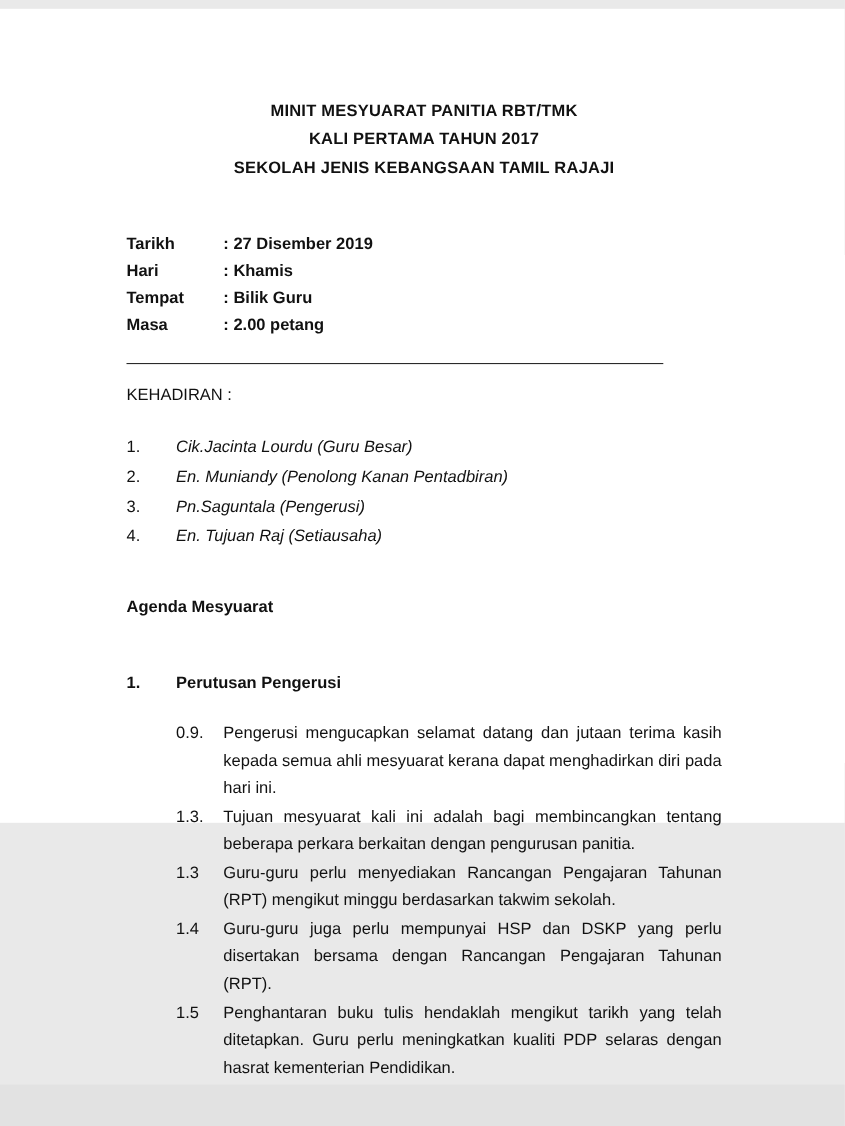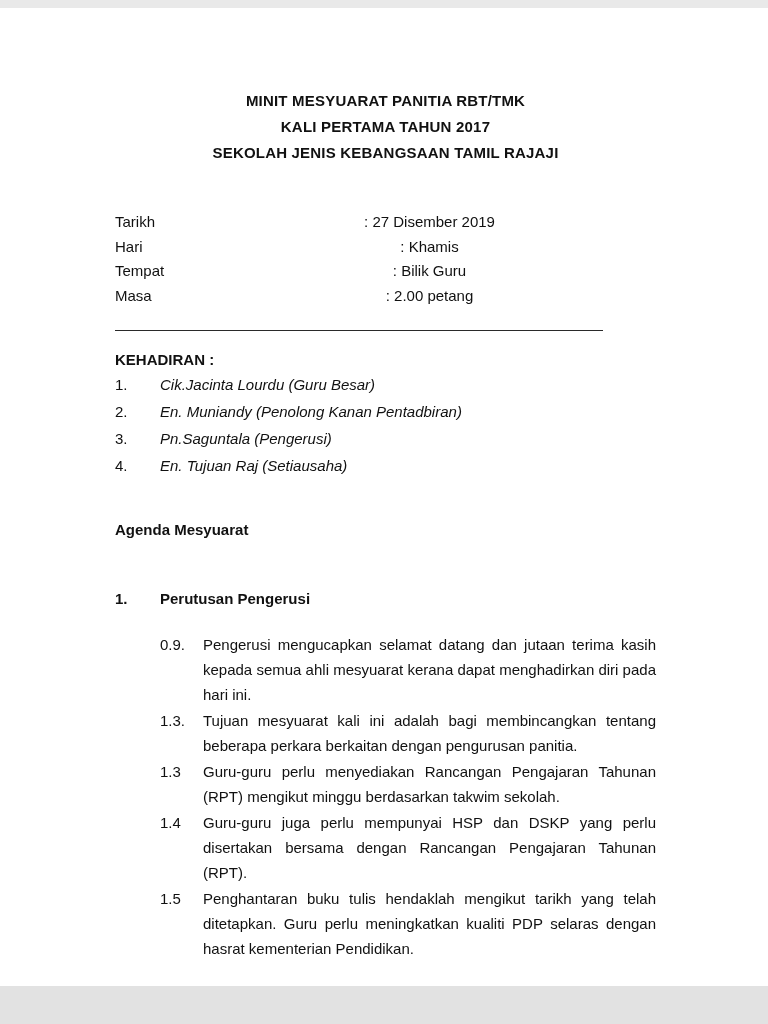--- a/index.html
+++ b/index.html
@@ -10,49 +10,50 @@
     overflow: hidden;
   }
   .viewer {
     position: relative;
     width: 768px; height: 1024px;
     background: #e9e9e9;
   }
   .doc-page {
     position: absolute;
     top: 8px; left: 0;
-    width: 768px; height: 978px;
+    width: 768px; height: 740px;
     background: #ffffff;
     color: #111111;
     padding: 80px 112px 0 115px;
     font-size: 15px;
   }
   .title-block { text-align: center; margin-bottom: 44px; }
   .title-line {
     font-weight: bold;
     font-size: 15px;
     line-height: 26px;
     letter-spacing: 0.2px;
   }
   .details-block { margin-bottom: 22px; }
   .detail-row {
     display: flex;
     line-height: 24.5px;
-    font-weight: normal;
+    font-weight: bold;
   }
   .detail-label { width: 88px; flex: 0 0 88px; }
-  .detail-value { flex: 1; text-align: center; }
+  .detail-value { flex: 1; }
   .divider-line {
     border: 0;
     border-top: 1.4px solid #2a2a2a;
     width: 488px;
     margin: 0 0 18px 0;
   }
   .kehadiran-heading {
-    font-weight: bold;
+    font-weight: normal;
+    margin-bottom: 22px;
     line-height: 22px;
   }
   .attendee-list { margin-bottom: 40px; }
   .attendee-row {
     display: flex;
     line-height: 27px;
   }
   .attendee-num { width: 45px; flex: 0 0 45px; }
   .attendee-text { flex: 1; font-style: italic; }
   .agenda-heading {

